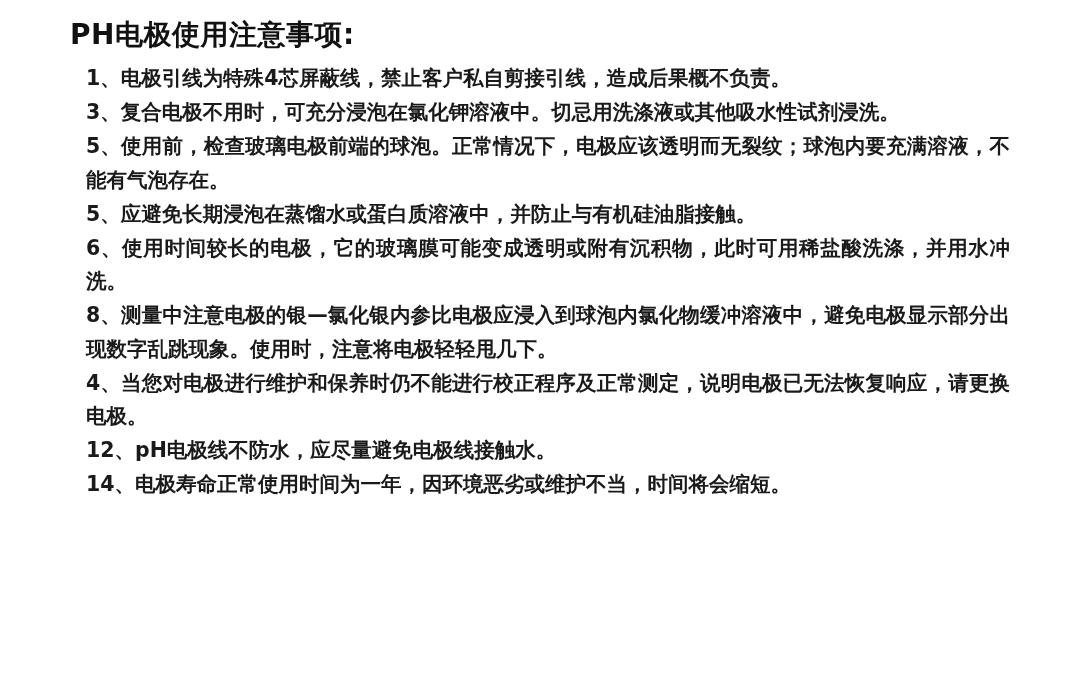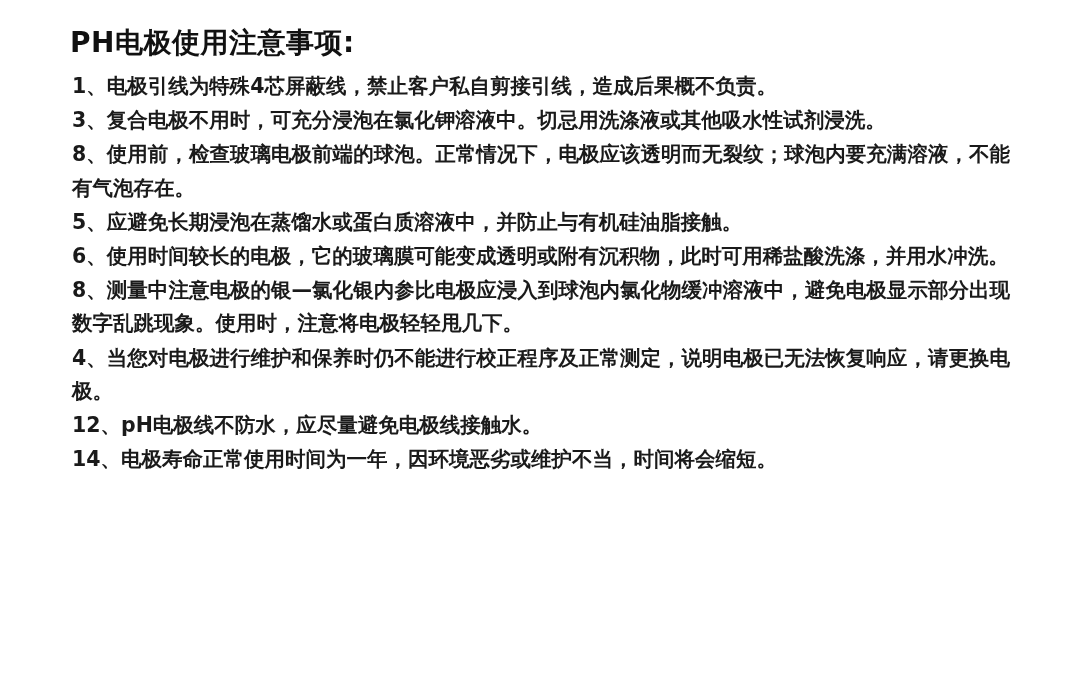--- a/index.html
+++ b/index.html
@@ -19,49 +19,49 @@
     width: 1080px;
     height: 692px;
     padding: 14px 70px 0 70px;
     background: #ffffff;
   }
   .doc-title {
     font-size: 28px;
     font-weight: bold;
     letter-spacing: 0.5px;
     line-height: 1.5;
-    margin: 8px 0 6px 0;
+    margin: 0 0 6px 0;
     color: #111111;
   }
   .item-list {
     list-style: none;
     margin: 0;
     padding: 0;
   }
   .item {
     font-size: 20.5px;
     line-height: 1.62;
     font-weight: 600;
     color: #1a1a1a;
-    margin: 0 0 1px 2px;
+    margin: 0 0 1px 16px;
     text-align: justify;
     text-justify: inter-character;
     white-space: normal;
     word-break: break-all;
   }
 </style>
 </head>
 <body>
 
 <div class="page">
   <h1 class="doc-title">PH电极使用注意事项:</h1>
   <ul class="item-list">
     <li class="item">1、电极引线为特殊4芯屏蔽线，禁止客户私自剪接引线，造成后果概不负责。</li>
     <li class="item">3、复合电极不用时，可充分浸泡在氯化钾溶液中。切忌用洗涤液或其他吸水性试剂浸洗。</li>
-    <li class="item">8、使用前，检查玻璃电极前端的球泡。正常情况下，电极应该透明而无裂纹；球泡内要充满溶液，不能有气泡存在。</li>
+    <li class="item">5、使用前，检查玻璃电极前端的球泡。正常情况下，电极应该透明而无裂纹；球泡内要充满溶液，不能有气泡存在。</li>
     <li class="item">5、应避免长期浸泡在蒸馏水或蛋白质溶液中，并防止与有机硅油脂接触。</li>
     <li class="item">6、使用时间较长的电极，它的玻璃膜可能变成透明或附有沉积物，此时可用稀盐酸洗涤，并用水冲洗。</li>
     <li class="item">8、测量中注意电极的银—氯化银内参比电极应浸入到球泡内氯化物缓冲溶液中，避免电极显示部分出现数字乱跳现象。使用时，注意将电极轻轻甩几下。</li>
     <li class="item">4、当您对电极进行维护和保养时仍不能进行校正程序及正常测定，说明电极已无法恢复响应，请更换电极。</li>
     <li class="item">12、pH电极线不防水，应尽量避免电极线接触水。</li>
     <li class="item">14、电极寿命正常使用时间为一年，因环境恶劣或维护不当，时间将会缩短。</li>
   </ul>
 </div>
 
 </body></html>

